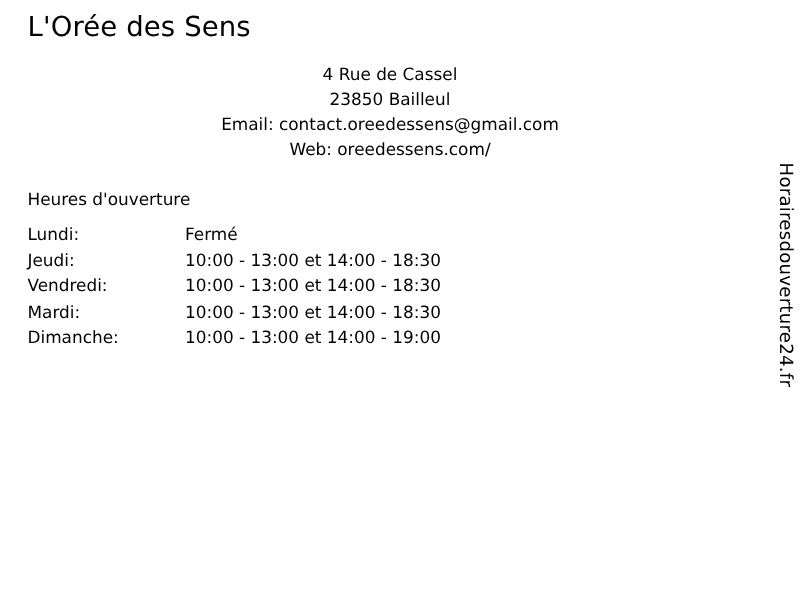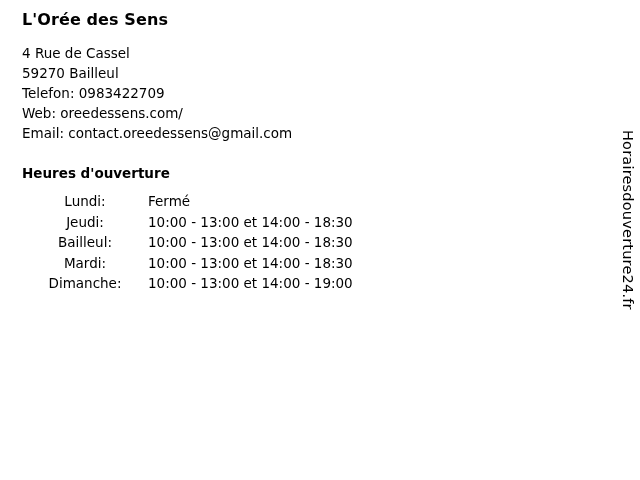--- a/index.html
+++ b/index.html
@@ -15,53 +15,53 @@
     position: relative;
     overflow: hidden;
   }
   .page {
     position: absolute;
     left: 22px;
     top: 10px;
     width: 580px;
   }
   .business-title {
-    font-size: 16px;
-    font-weight: bold;
+    font-size: 22px;
+    font-weight: normal;
     letter-spacing: 0.1px;
     margin: 0 0 14px 0;
     line-height: 1.2;
   }
   .contact-block {
     font-size: 13.5px;
     line-height: 20px;
+    text-align: center;
   }
   .contact-line {
     white-space: nowrap;
   }
   .hours-title {
     font-size: 13.5px;
-    font-weight: bold;
+    font-weight: normal;
     margin-top: 22px;
     margin-bottom: 10px;
   }
   table.hours {
     border-collapse: collapse;
     font-size: 13.5px;
   }
   table.hours td {
     padding: 0;
     line-height: 20.5px;
     vertical-align: top;
     white-space: nowrap;
   }
   td.day {
     width: 126px;
     padding-right: 4px;
-    text-align: center;
   }
   .watermark {
     position: absolute;
     right: 4px;
     top: 130px;
     font-size: 14.5px;
     color: #000000;
     writing-mode: vertical-rl;
     text-orientation: mixed;
     letter-spacing: 0.2px;
@@ -70,40 +70,39 @@
 </style>
 </head>
 <body>
 
 <div class="page">
 
   <h1 class="business-title">L'Orée des Sens</h1>
 
   <div class="contact-block">
     <div class="contact-line">4 Rue de Cassel</div>
-    <div class="contact-line">59270 Bailleul</div>
-    <div class="contact-line">Telefon: 0983422709</div>
+    <div class="contact-line">23850 Bailleul</div>
+    <div class="contact-line">Email: contact.oreedessens@gmail.com</div>
     <div class="contact-line">Web: oreedessens.com/</div>
-    <div class="contact-line">Email: contact.oreedessens@gmail.com</div>
   </div>
 
   <div class="hours-title">Heures d'ouverture</div>
 
   <table class="hours">
     <tbody>
       <tr>
         <td class="day">Lundi:</td>
         <td class="value">Fermé</td>
       </tr>
       <tr>
         <td class="day">Jeudi:</td>
         <td class="value">10:00 - 13:00 et 14:00 - 18:30</td>
       </tr>
       <tr>
-        <td class="day">Bailleul:</td>
+        <td class="day">Vendredi:</td>
         <td class="value">10:00 - 13:00 et 14:00 - 18:30</td>
       </tr>
       <tr>
         <td class="day">Mardi:</td>
         <td class="value">10:00 - 13:00 et 14:00 - 18:30</td>
       </tr>
       <tr>
         <td class="day">Dimanche:</td>
         <td class="value">10:00 - 13:00 et 14:00 - 19:00</td>
       </tr>

